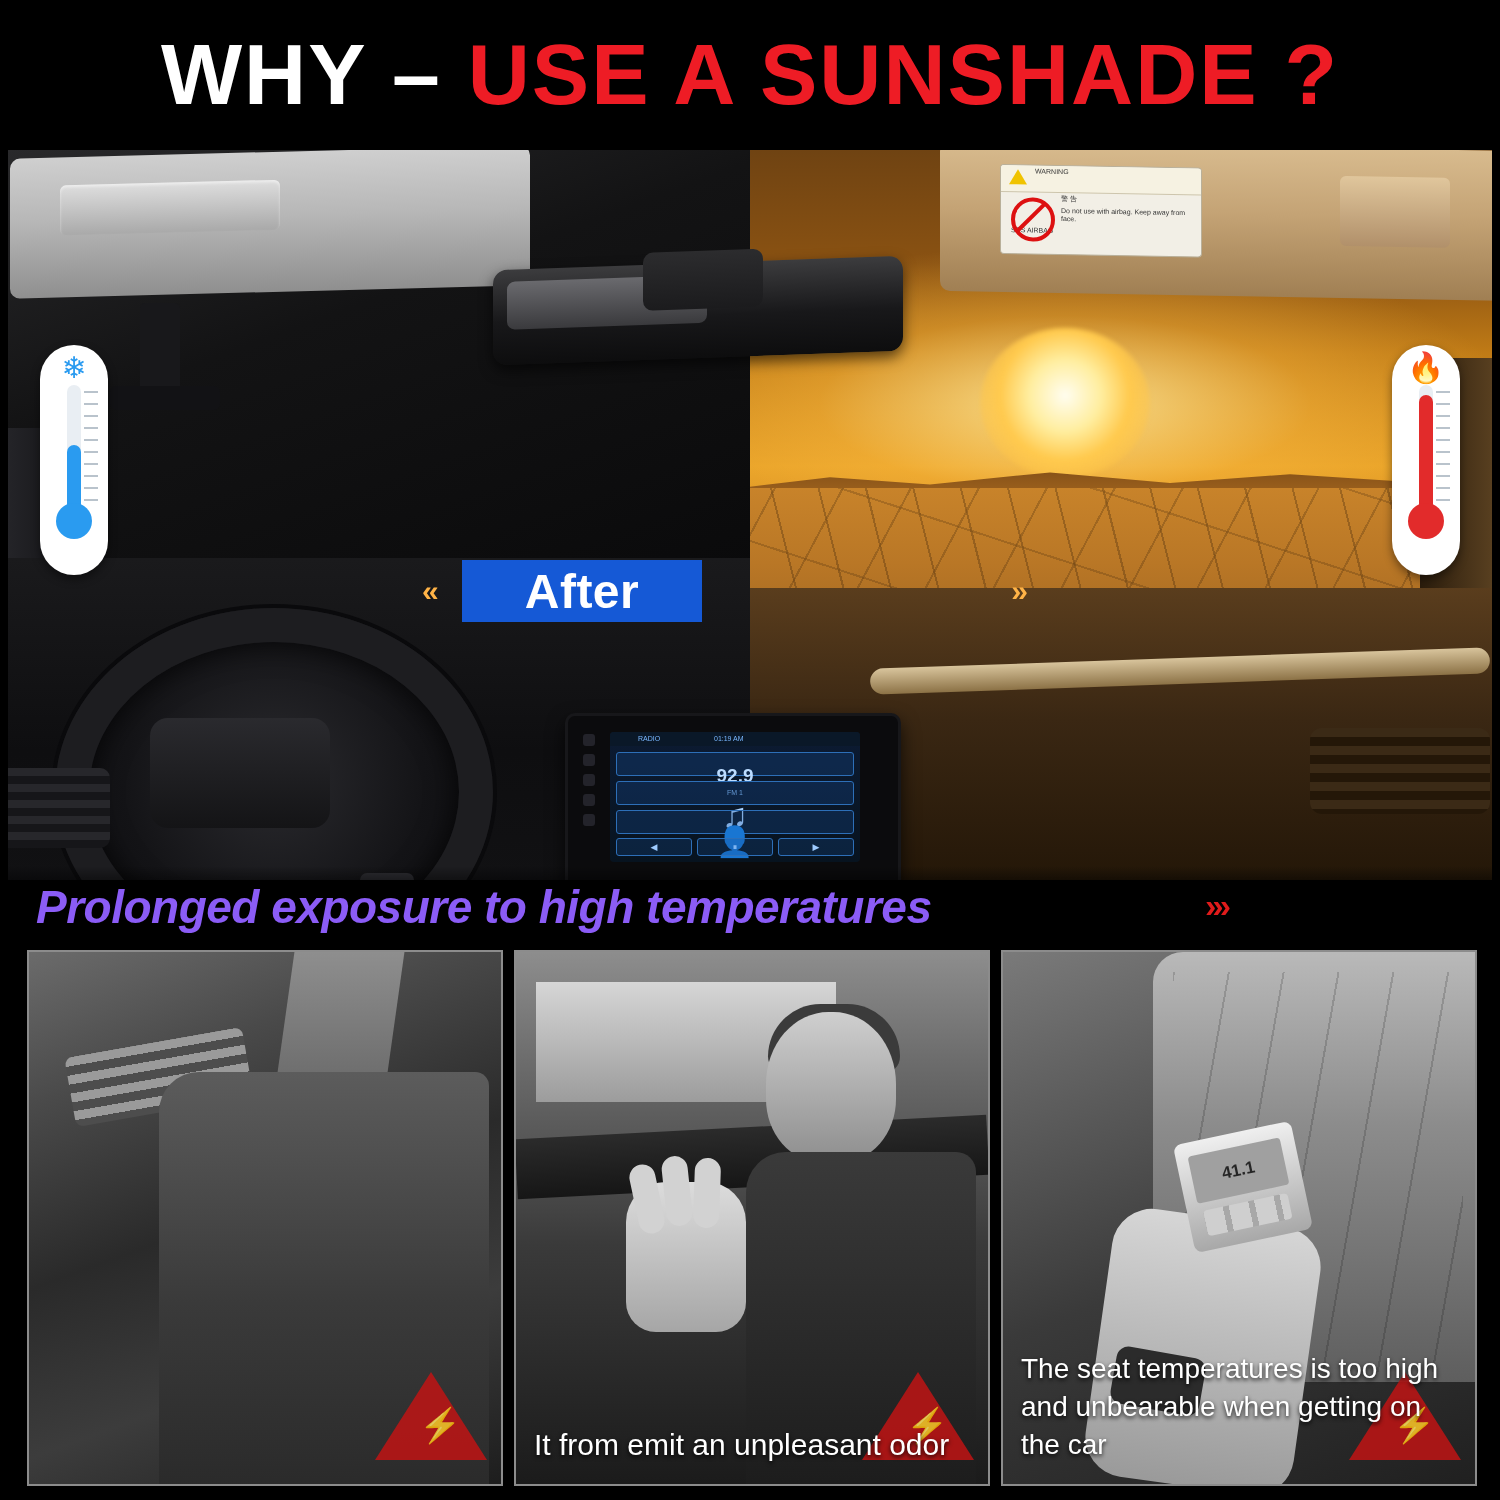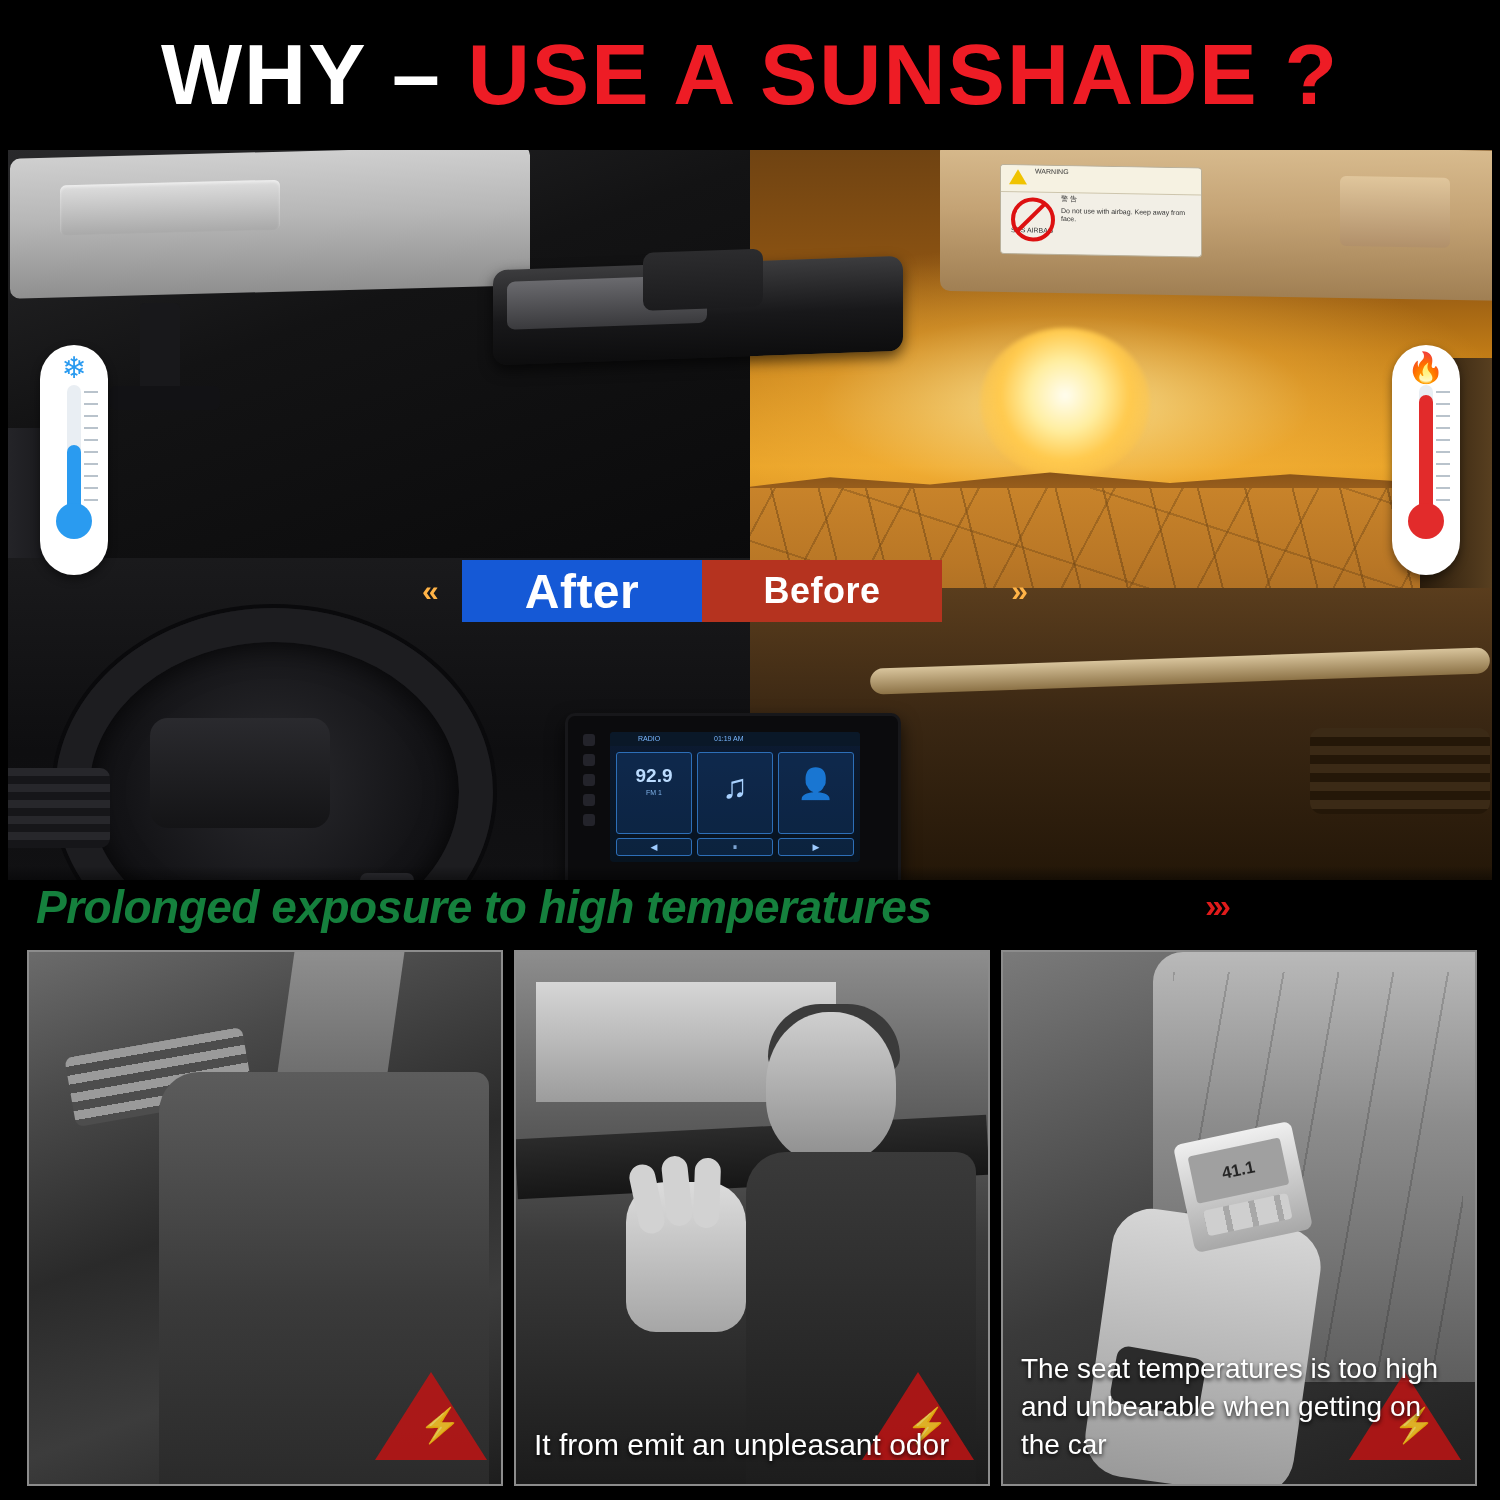--- a/index.html
+++ b/index.html
@@ -95,21 +95,21 @@
 
   
   .headunit{position:absolute;left:565px;top:585px;width:330px;height:180px;border-radius:10px;
     background:#0b0b0d;border:3px solid #17171a;box-shadow:0 8px 18px rgba(0,0,0,.7);z-index:25;}
   .hu-screen{position:absolute;left:42px;top:16px;width:250px;height:130px;border-radius:4px;
     background:linear-gradient(180deg,#0c1b33 0%,#07131f 100%);overflow:hidden;}
   .hu-status{position:absolute;left:0;top:0;width:250px;height:14px;background:#0a1828;color:#79b7ff;
     font-size:7px;line-height:14px;}
   .hu-status .l{position:absolute;left:28px;}
   .hu-status .c{position:absolute;left:104px;}
-  .hu-tiles{position:absolute;left:6px;top:20px;width:238px;height:82px;display:flex;gap:5px;}
+  .hu-tiles{position:absolute;left:6px;top:20px;width:238px;height:82px;display:flex;gap:5px;flex-direction:column;}
   .hu-tile{flex:1;border:1px solid #2d6fb8;border-radius:3px;background:rgba(25,80,150,.28);position:relative;}
   .hu-freq{position:absolute;left:0;top:12px;width:100%;text-align:center;color:#bcdcff;font-size:19px;font-weight:bold;}
   .hu-sub{position:absolute;left:0;top:36px;width:100%;text-align:center;color:#7fb2e8;font-size:7px;}
   .hu-note{position:absolute;left:0;top:16px;width:100%;text-align:center;color:#a9d2ff;font-size:34px;line-height:34px;}
   .hu-person{position:absolute;left:0;top:14px;width:100%;text-align:center;color:#a9d2ff;font-size:30px;line-height:34px;}
   .hu-btnrow{position:absolute;left:6px;top:106px;width:238px;height:18px;display:flex;gap:5px;}
   .hu-btn{flex:1;border:1px solid #2d6fb8;border-radius:3px;background:rgba(25,80,150,.25);
     color:#9ecbff;font-size:9px;line-height:16px;text-align:center;}
   .hu-sidecol{position:absolute;left:10px;top:18px;width:22px;height:124px;display:flex;flex-direction:column;
     gap:8px;align-items:center;}
@@ -140,21 +140,21 @@
   .th-bulb.hot{background:#e22b2b;}
   .th-icon{position:absolute;left:0;top:8px;width:68px;text-align:center;font-size:30px;line-height:30px;}
   .th-icon.cold{color:#2a9bf0;}
   .th-icon.hot{color:#e8521f;}
   .th-ticks{position:absolute;left:44px;top:46px;width:14px;height:120px;
     background:repeating-linear-gradient(180deg,#b9c3cc 0 2px,transparent 2px 12px);}
 
   
   .band{position:absolute;left:0;top:866px;width:1500px;height:84px;z-index:38;
     background:linear-gradient(180deg, rgba(0,0,0,0.0) 0%, rgba(0,0,0,0.85) 35%, rgba(0,0,0,0.95) 100%);}
-  .band-text{position:absolute;left:36px;top:880px;font-size:46px;font-weight:bold;color:#15803d;
+  .band-text{position:absolute;left:36px;top:880px;font-size:46px;font-weight:bold;color:#8b5cf6;
     font-style:italic;letter-spacing:-.5px;z-index:39;white-space:nowrap;}
   .band-arrows{position:absolute;left:1205px;top:886px;font-size:34px;color:#e01b1b;font-weight:bold;z-index:39;letter-spacing:-4px;}
 
   
   .bottom{position:absolute;left:0;top:940px;width:1500px;height:560px;background:#000;z-index:30;}
   .panel{position:absolute;top:10px;width:472px;height:532px;overflow:hidden;
     border:2px solid rgba(255,255,255,.55);}
   .panel.p1{left:27px;}
   .panel.p2{left:514px;}
   .panel.p3{left:1001px;}
@@ -299,21 +299,20 @@
           <div class="hu-btn">◀</div>
           <div class="hu-btn">⏸</div>
           <div class="hu-btn">▶</div>
         </div>
       </div>
     </div>
 
     <div class="ba">
       <span class="ba-chev l">«</span>
       <div class="ba-after">After</div>
-      <div class="ba-before">Before</div>
       <span class="ba-chev r">»</span>
     </div>
   </div>
 
   <div class="thermo cold">
     <div class="th-icon cold">❄</div>
     <div class="th-tube">
       <div class="th-fill-cold"></div>
     </div>
     <div class="th-ticks"></div>

